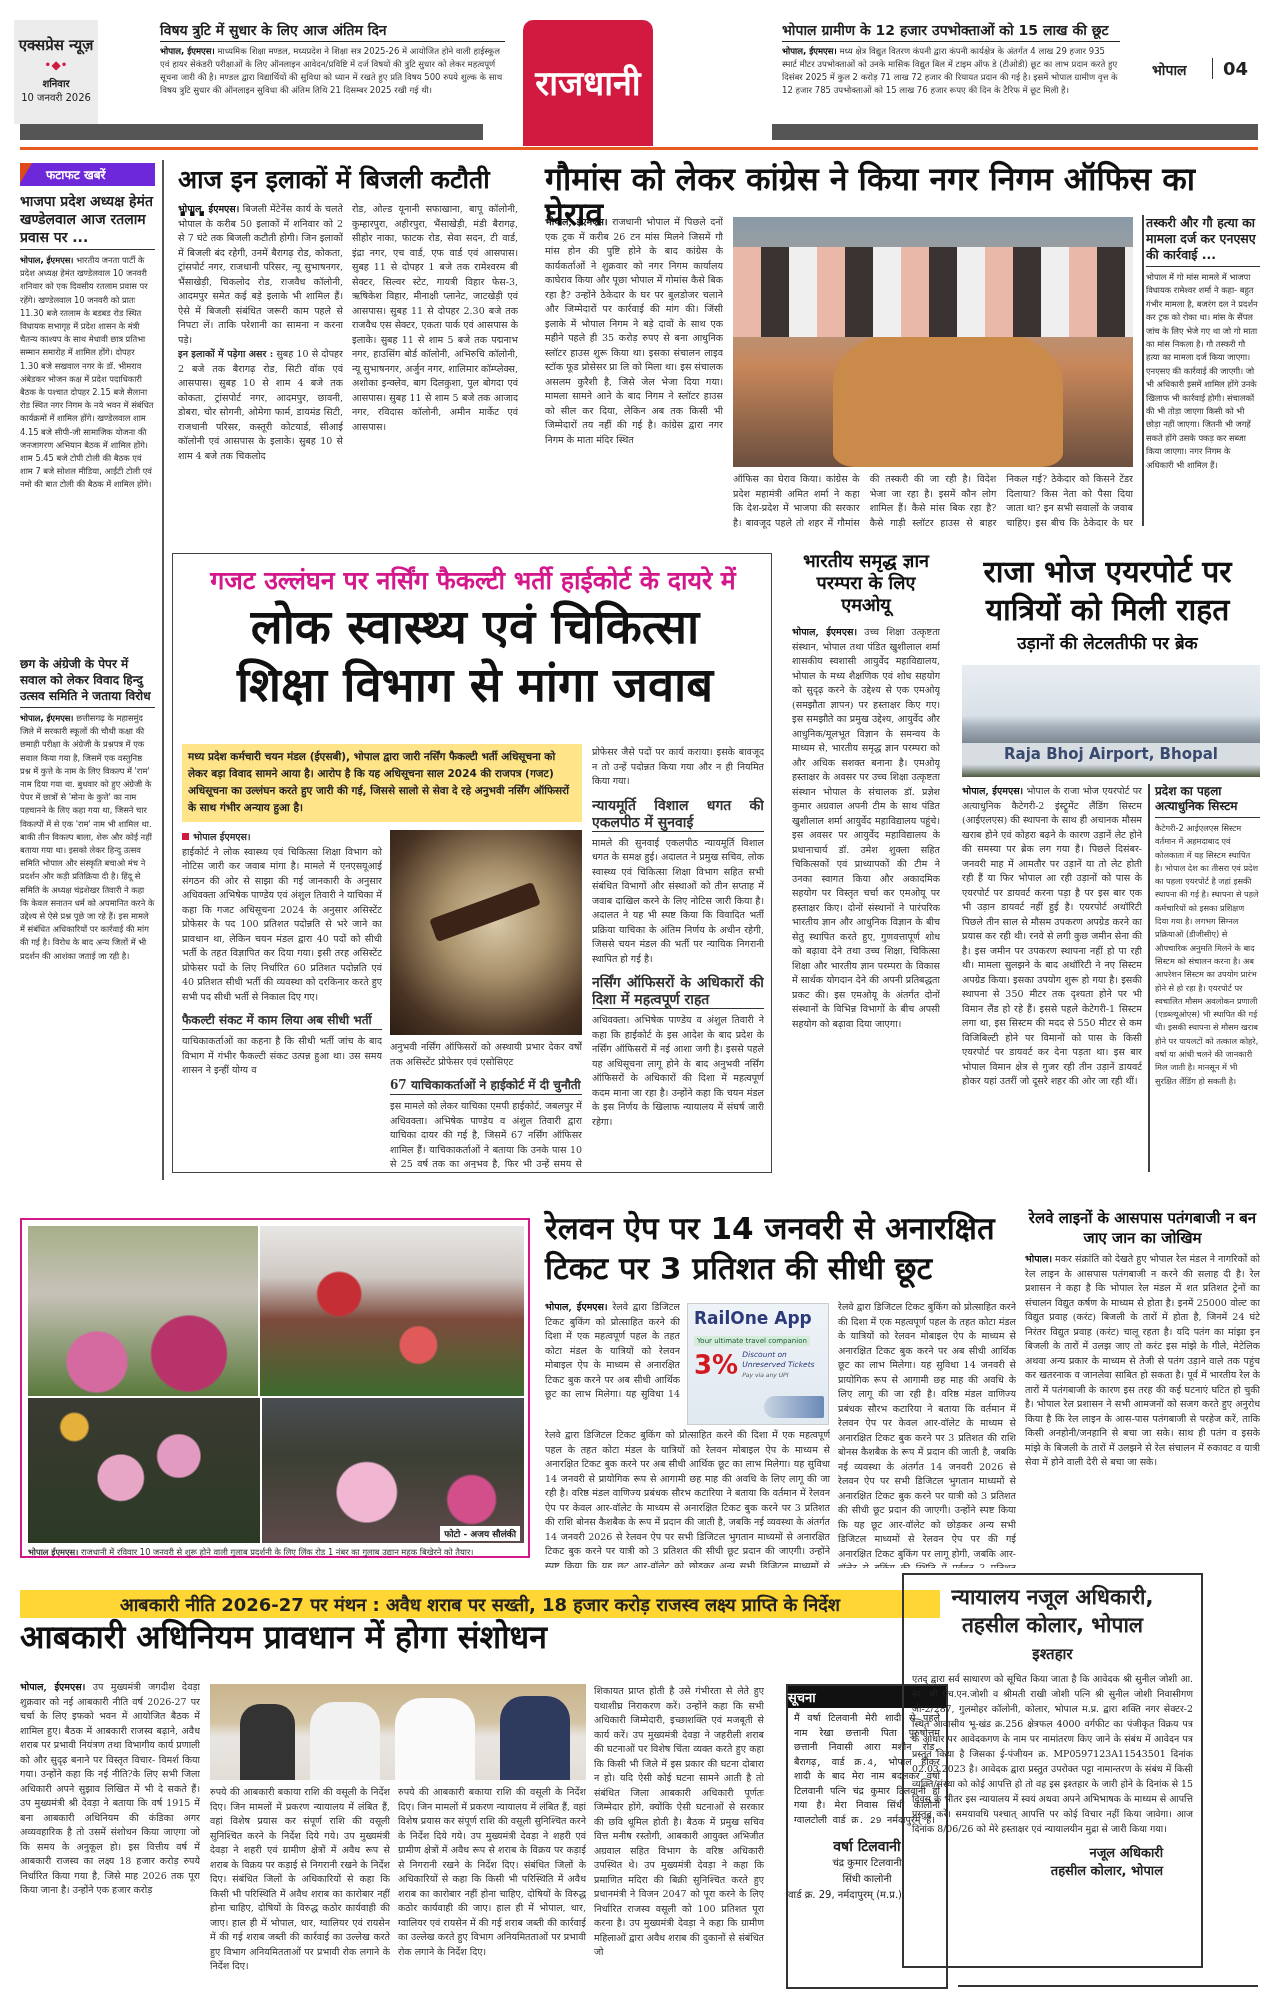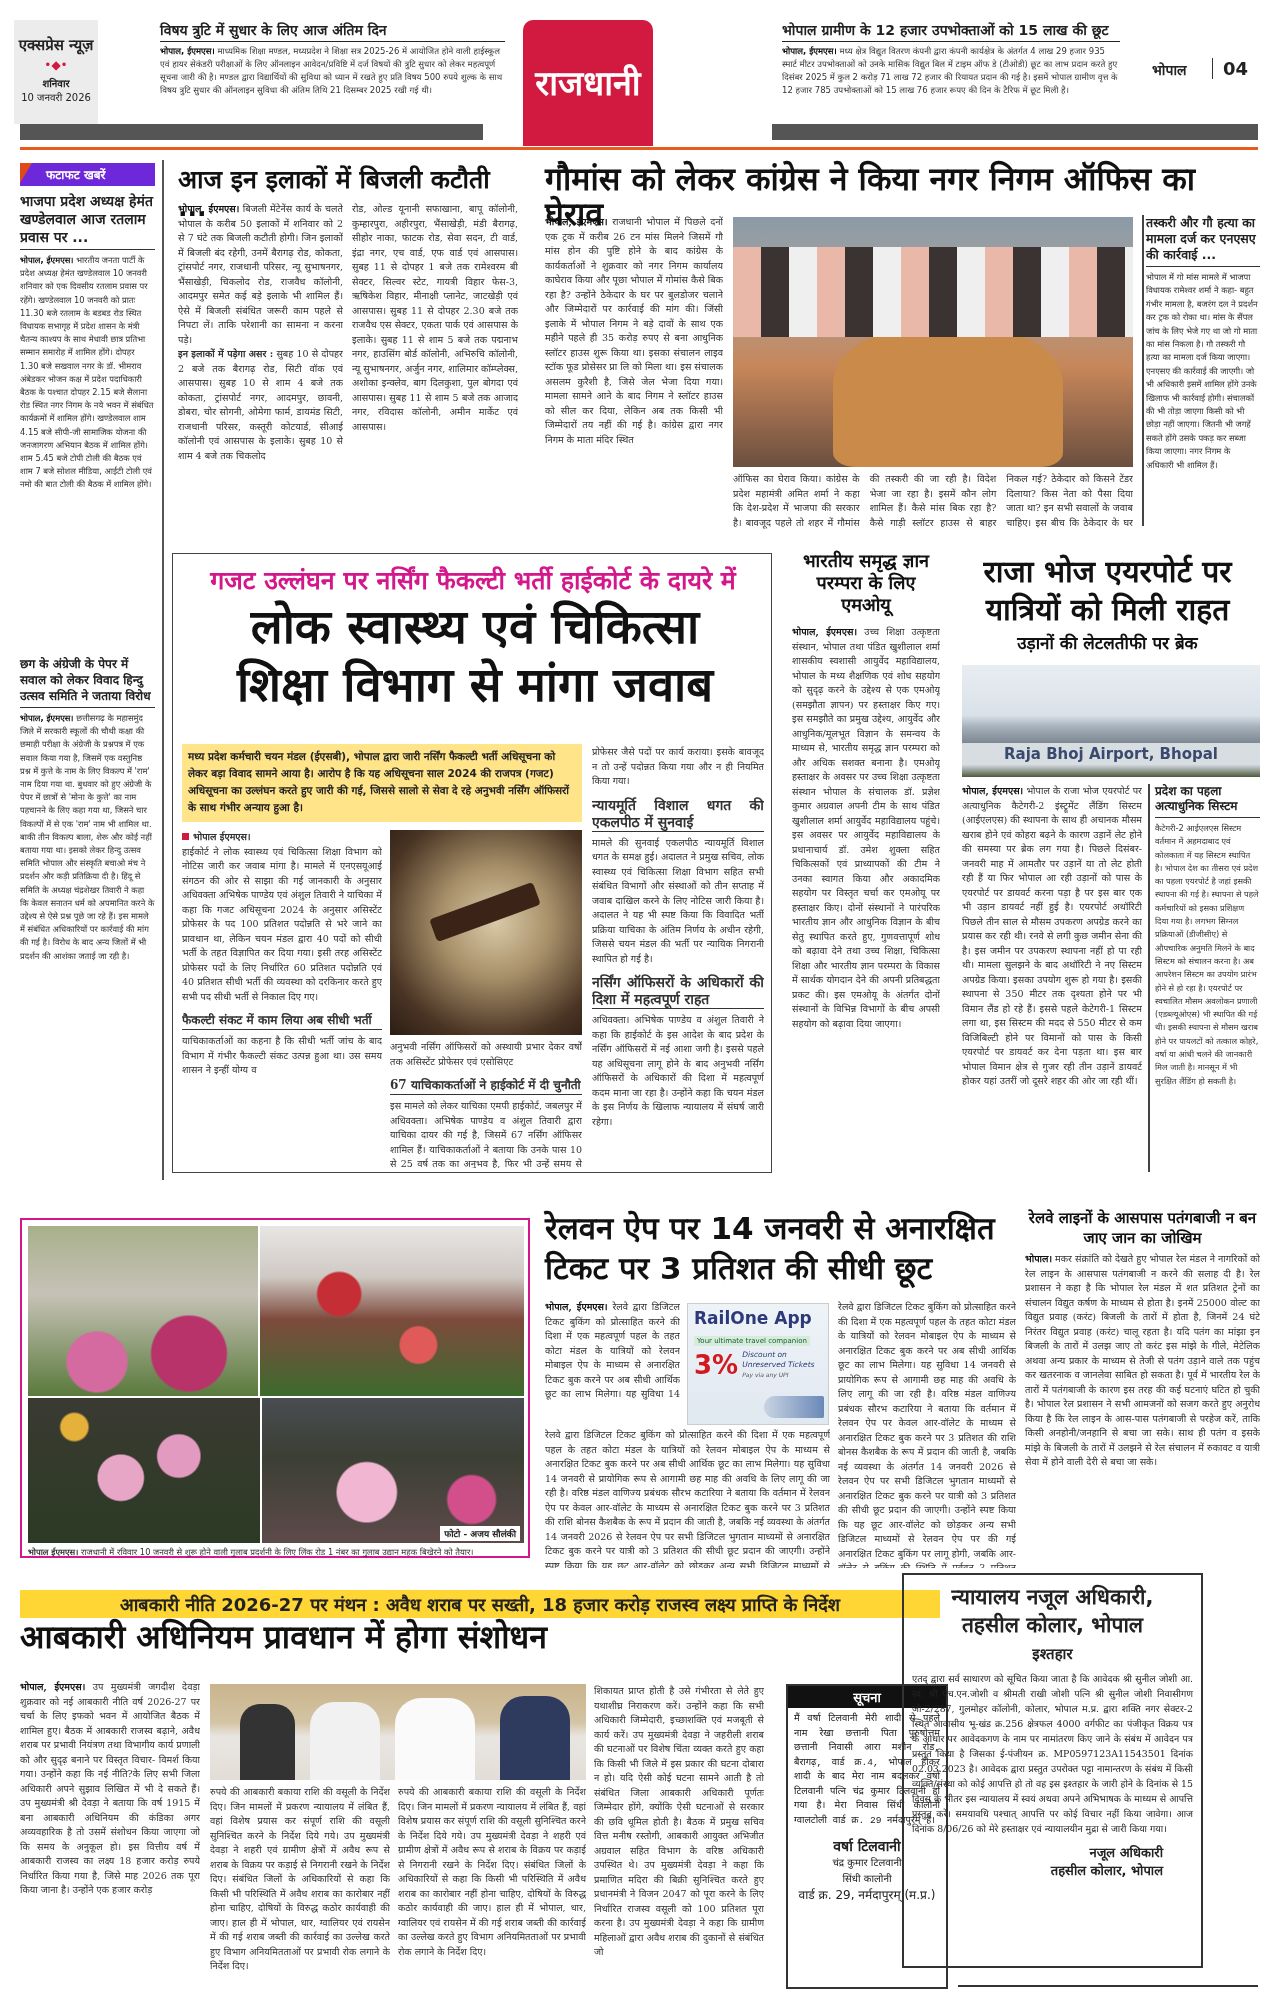--- a/index.html
+++ b/index.html
@@ -174,26 +174,26 @@
   <div style="position:absolute;left:30px;top:20px;width:55px;height:76px;background:#333;border-radius:20px 20px 0 0"></div>
   <div style="position:absolute;left:100px;top:18px;width:70px;height:78px;background:#f1f1f1;border-radius:24px 24px 0 0"></div>
   <div style="position:absolute;left:185px;top:14px;width:80px;height:82px;background:#fafafa;border-radius:26px 26px 0 0"></div>
   <div style="position:absolute;left:290px;top:12px;width:70px;height:84px;background:#2e3a5e;border-radius:24px 24px 0 0"></div>
 </div>
 <div class="abs body-text" style="left:210px;top:1785px;width:180px;height:215px;overflow:hidden">रुपये की आबकारी बकाया राशि की वसूली के निर्देश दिए। जिन मामलों में प्रकरण न्यायालय में लंबित हैं, वहां विशेष प्रयास कर संपूर्ण राशि की वसूली सुनिश्चित करने के निर्देश दिये गये। उप मुख्यमंत्री देवड़ा ने शहरी एवं ग्रामीण क्षेत्रों में अवैध रूप से शराब के विक्रय पर कड़ाई से निगरानी रखने के निर्देश दिए। संबंधित जिलों के अधिकारियों से कहा कि किसी भी परिस्थिति में अवैध शराब का कारोबार नहीं होना चाहिए, दोषियों के विरुद्ध कठोर कार्यवाही की जाए। हाल ही में भोपाल, धार, ग्वालियर एवं रायसेन में की गई शराब जब्ती की कार्रवाई का उल्लेख करते हुए विभाग अनियमितताओं पर प्रभावी रोक लगाने के निर्देश दिए।</div>
 <div class="abs body-text" style="left:398px;top:1785px;width:188px;height:215px;overflow:hidden">रुपये की आबकारी बकाया राशि की वसूली के निर्देश दिए। जिन मामलों में प्रकरण न्यायालय में लंबित हैं, वहां विशेष प्रयास कर संपूर्ण राशि की वसूली सुनिश्चित करने के निर्देश दिये गये। उप मुख्यमंत्री देवड़ा ने शहरी एवं ग्रामीण क्षेत्रों में अवैध रूप से शराब के विक्रय पर कड़ाई से निगरानी रखने के निर्देश दिए। संबंधित जिलों के अधिकारियों से कहा कि किसी भी परिस्थिति में अवैध शराब का कारोबार नहीं होना चाहिए, दोषियों के विरुद्ध कठोर कार्यवाही की जाए। हाल ही में भोपाल, धार, ग्वालियर एवं रायसेन में की गई शराब जब्ती की कार्रवाई का उल्लेख करते हुए विभाग अनियमितताओं पर प्रभावी रोक लगाने के निर्देश दिए।</div>
 <div class="abs body-text" style="left:594px;top:1684px;width:170px;height:316px;overflow:hidden">शिकायत प्राप्त होती है उसे गंभीरता से लेते हुए यथाशीघ्र निराकरण करें। उन्होंने कहा कि सभी अधिकारी जिम्मेदारी, इच्छाशक्ति एवं मजबूती से कार्य करें। उप मुख्यमंत्री देवड़ा ने जहरीली शराब की घटनाओं पर विशेष चिंता व्यक्त करते हुए कहा कि किसी भी जिले में इस प्रकार की घटना दोबारा न हो। यदि ऐसी कोई घटना सामने आती है तो संबंधित जिला आबकारी अधिकारी पूर्णतः जिम्मेदार होंगे, क्योंकि ऐसी घटनाओं से सरकार की छवि धूमिल होती है। बैठक में प्रमुख सचिव वित्त मनीष रस्तोगी, आबकारी आयुक्त अभिजीत अग्रवाल सहित विभाग के वरिष्ठ अधिकारी उपस्थित थे। उप मुख्यमंत्री देवड़ा ने कहा कि प्रमाणित मदिरा की बिक्री सुनिश्चित करते हुए प्रधानमंत्री ने विजन 2047 को पूरा करने के लिए निर्धारित राजस्व वसूली को 100 प्रतिशत पूरा करना है। उप मुख्यमंत्री देवड़ा ने कहा कि ग्रामीण महिलाओं द्वारा अवैध शराब की दुकानों से संबंधित जो</div>
 
 <div class="abs notice" style="left:786px;top:1684px;width:162px;height:305px;padding:0">
-  <div style="background:#111;color:#fff;text-align:center;font-weight:bold;font-size:13px;padding:2px 0">सूचना</div>
+  <div style="background:#111;color:#fff;font-weight:bold;font-size:13px;padding:2px 0">सूचना</div>
   <p style="font-family:Liberation Mono, monospace;font-size:9.5px;line-height:14.5px;text-align:justify;padding:4px 6px">मैं वर्षा टिलवानी मेरी शादी से पहले नाम रेखा छत्तानी पिता पुरुषोत्तम छत्तानी निवासी आरा मशीन रोड, बैरागढ़, वार्ड क्र.4, भोपाल होकर शादी के बाद मेरा नाम बदलकर वर्षा टिलवानी पत्नि चंद्र कुमार टिलवानी हो गया है। मेरा निवास सिंधी कालोनी ग्वालटोली वार्ड क्र. 29 नर्मदापुरम् है।</p>
   <div style="text-align:center;font-weight:bold;font-size:14px;margin-top:4px">वर्षा टिलवानी</div>
   <div style="text-align:center;font-size:10px;line-height:16px">चंद्र कुमार टिलवानी</div>
   <div style="text-align:center;font-size:10px;line-height:16px">सिंधी कालोनी</div>
-  <div style="text-align:center;font-size:12px;line-height:16px">वार्ड क्र. 29, नर्मदापुरम् (म.प्र.)</div>
+  <div style="font-size:10px;line-height:16px">वार्ड क्र. 29, नर्मदापुरम् (म.प्र.)</div>
 </div>
 
 <div class="abs notice" style="left:902px;top:1573px;width:301px;height:395px">
   <div class="n-title" style="font-size:21px;line-height:28px">
     <div>न्यायालय नजूल अधिकारी,</div>
     <div>तहसील कोलार, भोपाल</div>
   </div>
   <div class="n-title" style="font-size:15px;margin:4px 0 8px">इश्तहार</div>
   <p style="font-family:'DejaVu Serif',serif;font-size:9.4px;line-height:15px;text-align:justify">एतद् द्वारा सर्व साधारण को सूचित किया जाता है कि आवेदक श्री सुनील जोशी आ. स्व. श्री एच.एन.जोशी व श्रीमती राखी जोशी पत्नि श्री सुनील जोशी निवासीगण जी-2/287, गुलमोहर कॉलोनी, कोलार, भोपाल म.प्र. द्वारा शक्ति नगर सेक्टर-2 स्थित आवासीय भू-खंड क्र.256 क्षेत्रफल 4000 वर्गफीट का पंजीकृत विक्रय पत्र के आधार पर आवेदकगण के नाम पर नामांतरण किए जाने के संबंध में आवेदन पत्र प्रस्तुत किया है जिसका ई-पंजीयन क्र. MP0597123A11543501 दिनांक 02.03.2023 है। आवेदक द्वारा प्रस्तुत उपरोक्त पट्टा नामान्तरण के संबंध में किसी व्यक्ति/संस्था को कोई आपत्ति हो तो वह इस इश्तहार के जारी होने के दिनांक से 15 दिवस के भीतर इस न्यायालय में स्वयं अथवा अपने अभिभाषक के माध्यम से आपत्ति प्रस्तुत करें। समयावधि पश्चात् आपत्ति पर कोई विचार नहीं किया जावेगा। आज दिनांक 8/06/26 को मेरे हस्ताक्षर एवं न्यायालयीन मुद्रा से जारी किया गया।</p>
   <div style="text-align:right;margin-top:8px;padding-right:30px;font-weight:bold;font-size:13px;line-height:18px">

